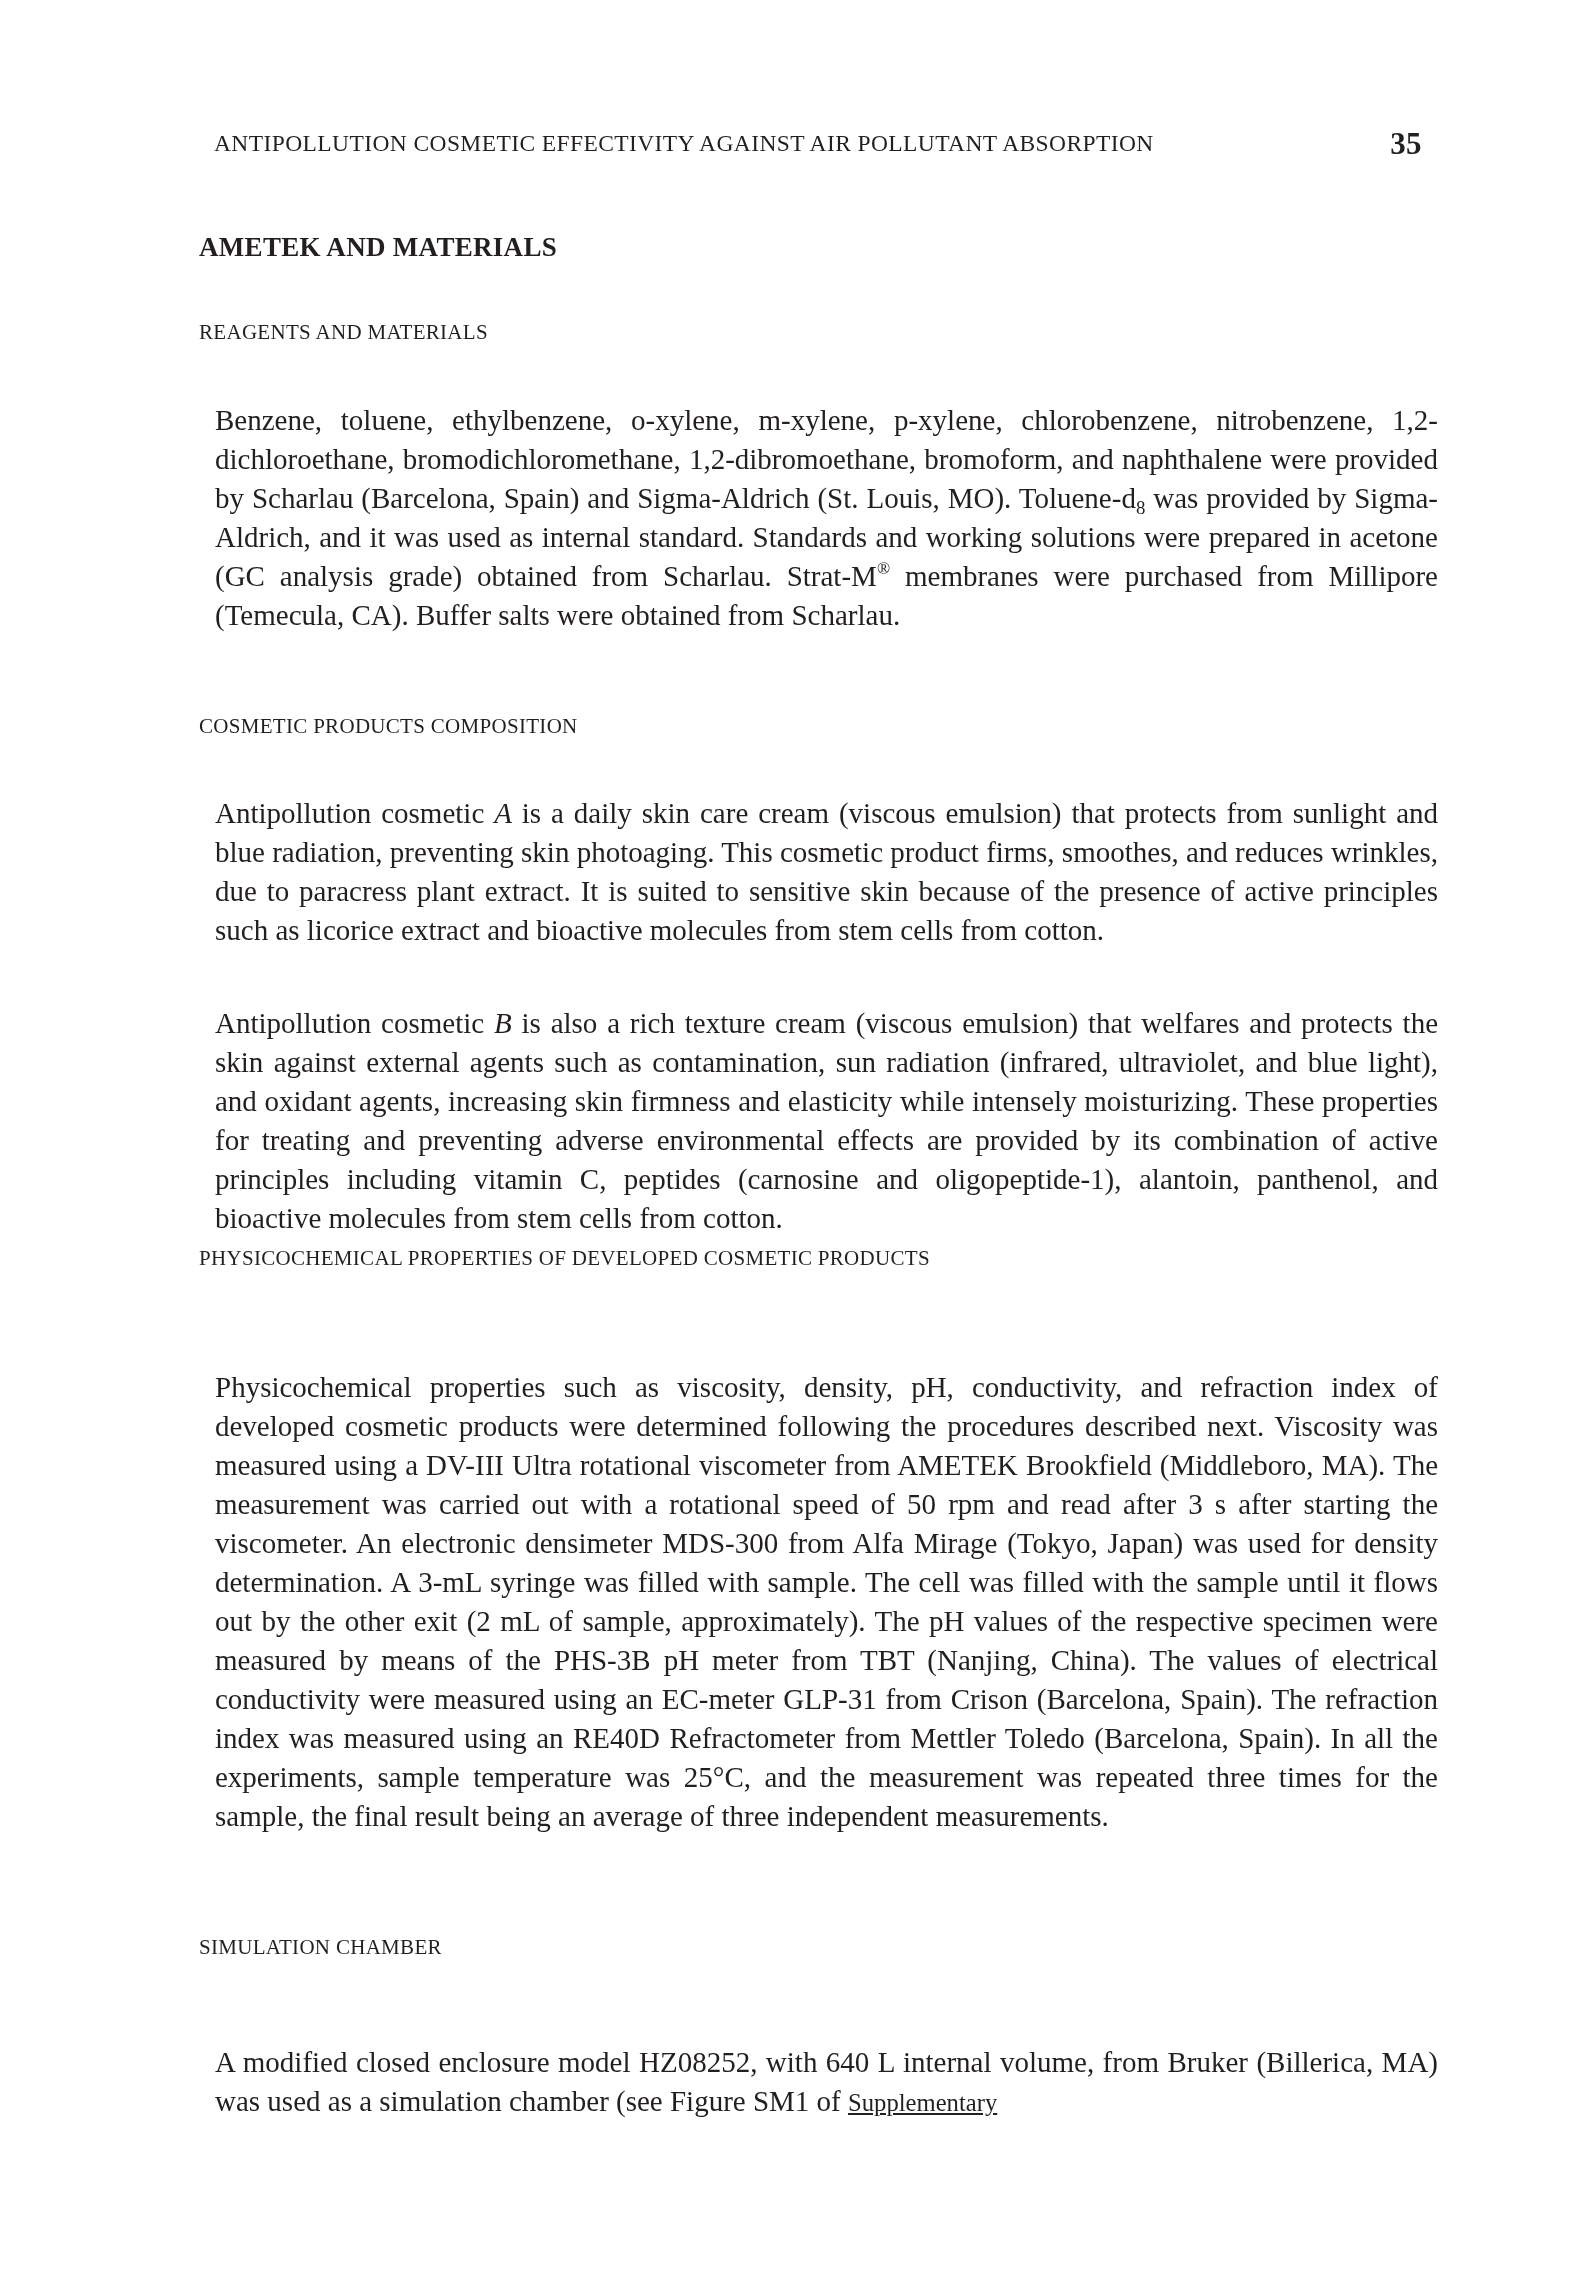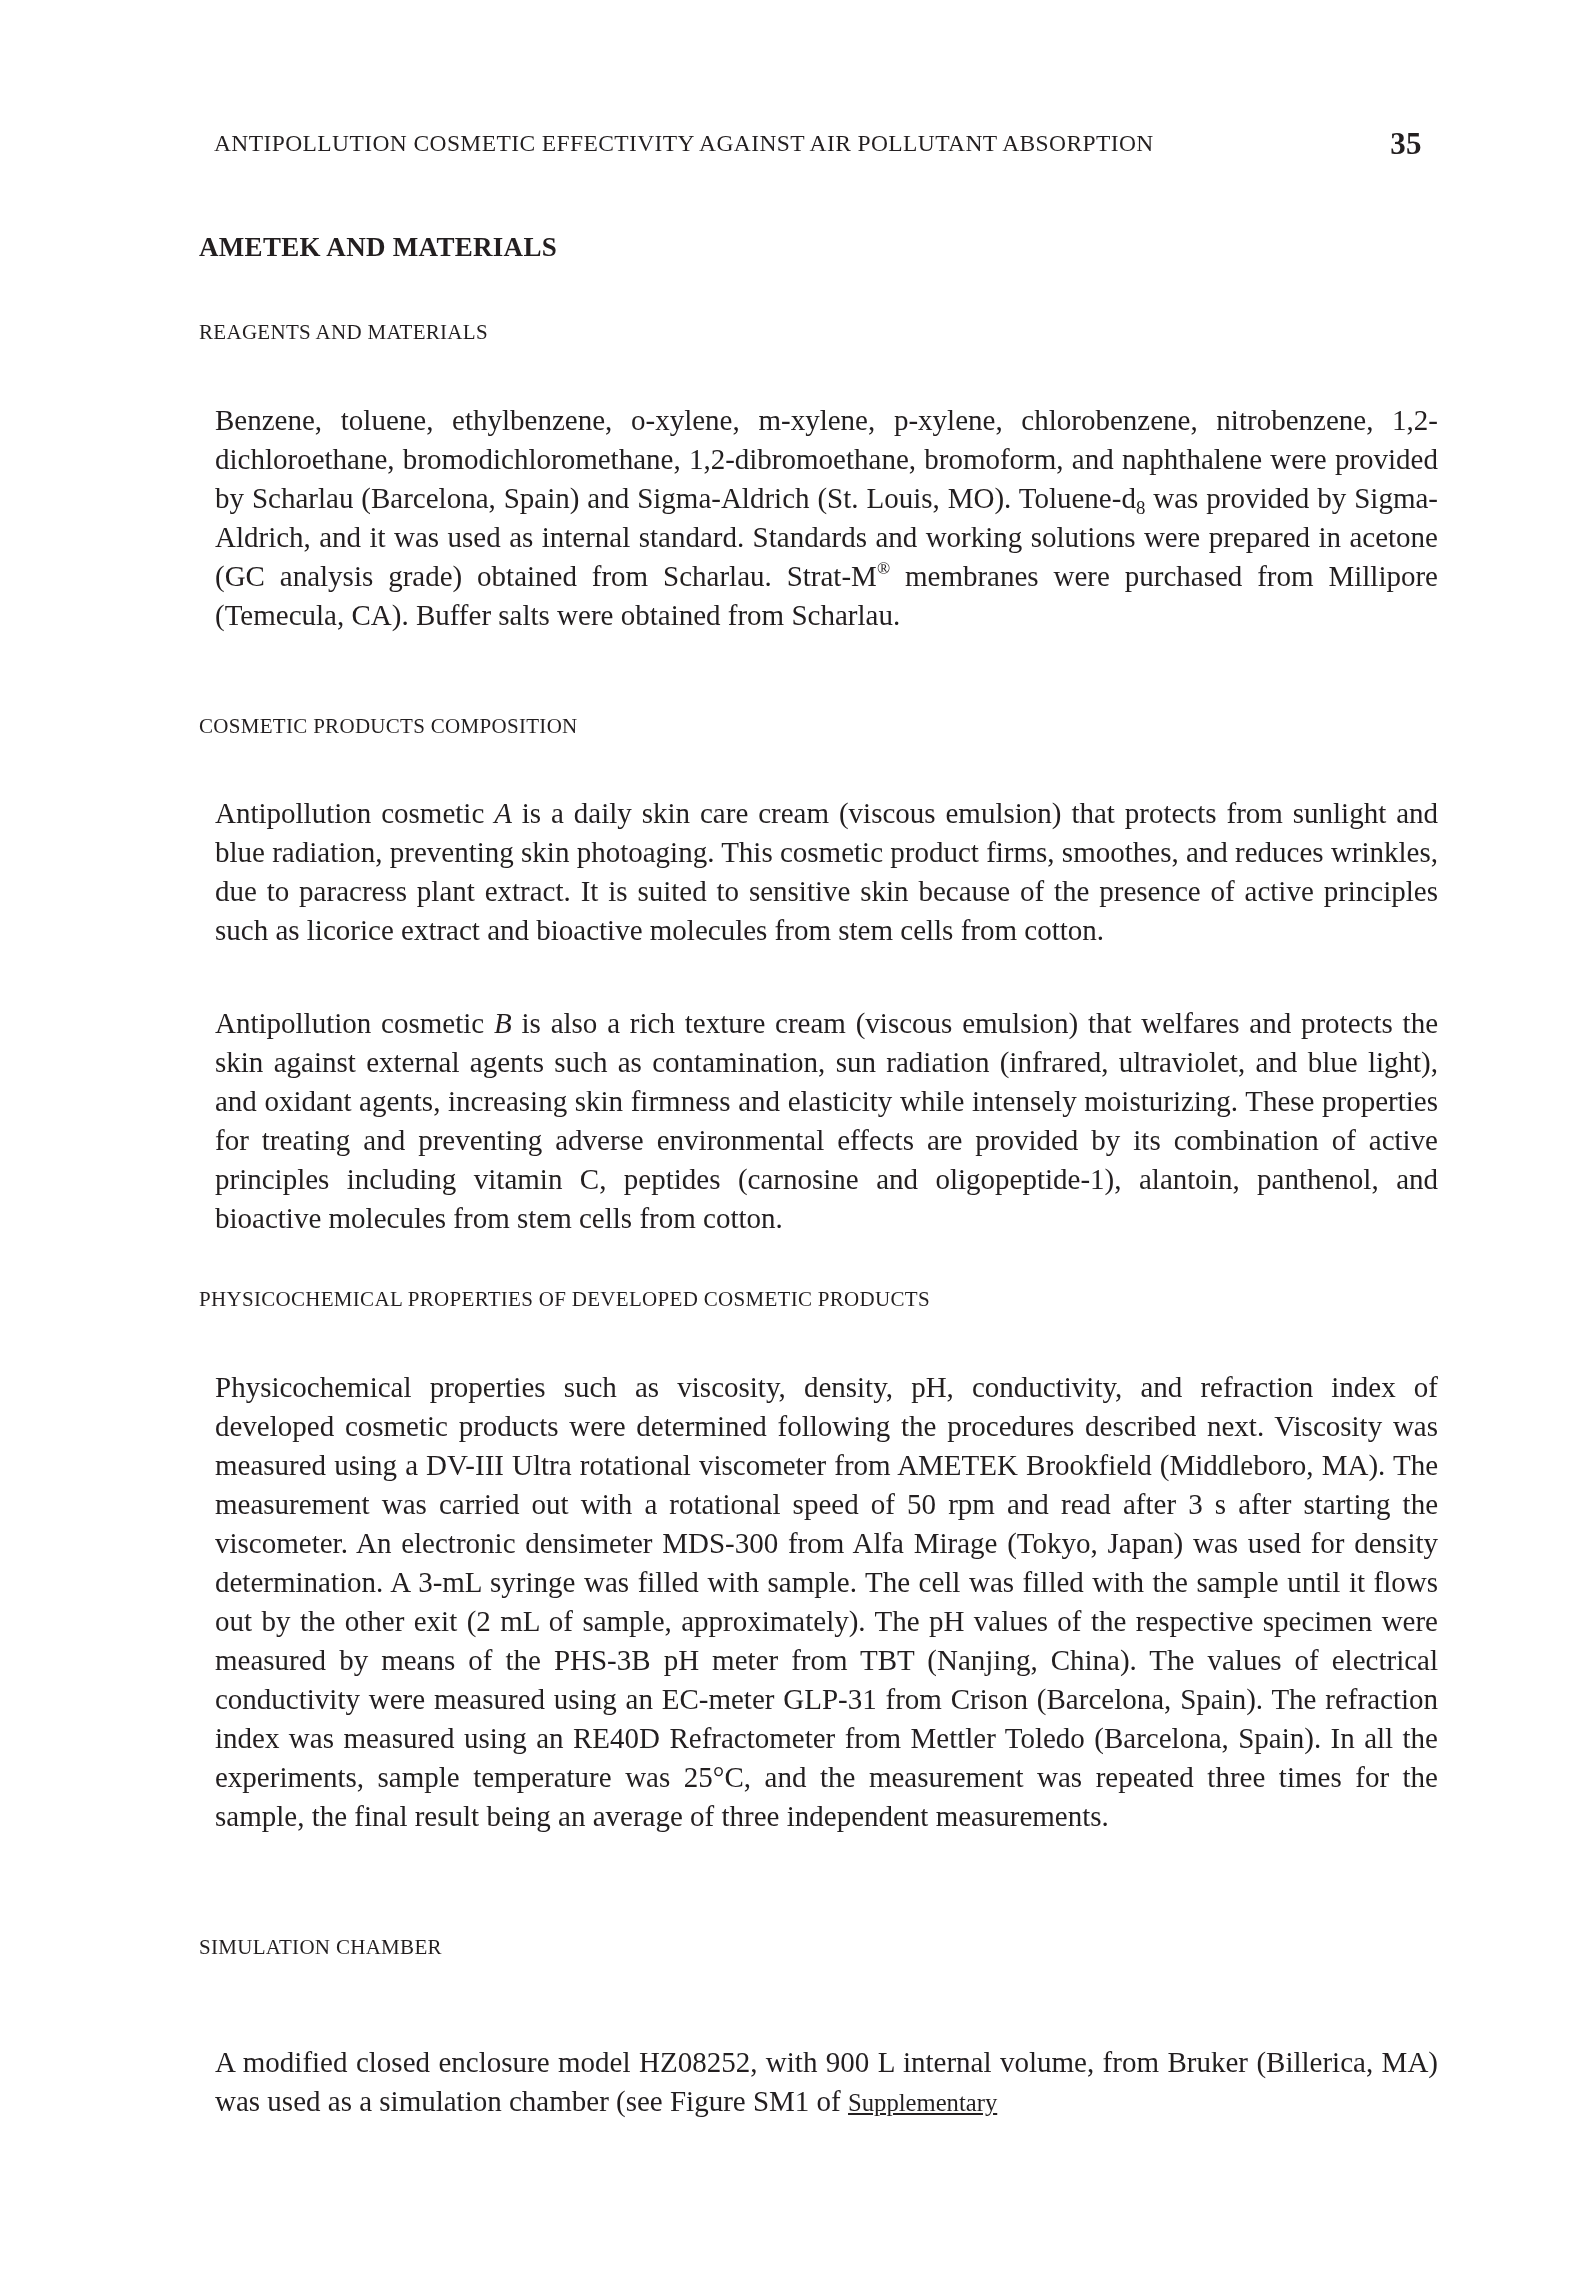--- a/index.html
+++ b/index.html
@@ -79,20 +79,20 @@
 
   <div class="section-title">AMETEK AND MATERIALS</div>
 
   <div class="subhead" style="top:320px;">REAGENTS AND MATERIALS</div>
   <p class="para" style="top:385px;"><span>Benzene, toluene, ethylbenzene, o-xylene, m-xylene, p-xylene, chlorobenzene, nitrobenzene, 1,2-dichloroethane, bromodichloromethane, 1,2-dibromoethane, bromoform, and naphthalene were provided by Scharlau (Barcelona, Spain) and Sigma-Aldrich (St. Louis, MO). Toluene-d</span><sub>8</sub><span> was provided by Sigma-Aldrich, and it was used as internal standard. Standards and working solutions were prepared in acetone (GC analysis grade) obtained from Scharlau. Strat-M</span><sup>®</sup><span> membranes were purchased from Millipore (Temecula, CA). Buffer salts were obtained from Scharlau.</span></p>
 
   <div class="subhead" style="top:714px;">COSMETIC PRODUCTS COMPOSITION</div>
   <p class="para" style="top:778px;"><span>Antipollution cosmetic </span><i>A</i><span> is a daily skin care cream (viscous emulsion) that protects from sunlight and blue radiation, preventing skin photoaging. This cosmetic product firms, smoothes, and reduces wrinkles, due to paracress plant extract. It is suited to sensitive skin because of the presence of active principles such as licorice extract and bioactive molecules from stem cells from cotton.</span></p>
   <p class="para" style="top:988px;"><span>Antipollution cosmetic </span><i>B</i><span> is also a rich texture cream (viscous emulsion) that welfares and protects the skin against external agents such as contamination, sun radiation (infrared, ultraviolet, and blue light), and oxidant agents, increasing skin firmness and elasticity while intensely moisturizing. These properties for treating and preventing adverse environmental effects are provided by its combination of active principles including vitamin C, peptides (carnosine and oligopeptide-1), alantoin, panthenol, and bioactive molecules from stem cells from cotton.</span></p>
 
-  <div class="subhead" style="top:1287px;">PHYSICOCHEMICAL PROPERTIES OF DEVELOPED COSMETIC PRODUCTS</div>
+  <div class="subhead" style="top:1246px;">PHYSICOCHEMICAL PROPERTIES OF DEVELOPED COSMETIC PRODUCTS</div>
   <p class="para" style="top:1352px;">Physicochemical properties such as viscosity, density, pH, conductivity, and refraction index of developed cosmetic products were determined following the procedures described next. Viscosity was measured using a DV-III Ultra rotational viscometer from AMETEK Brookfield (Middleboro, MA). The measurement was carried out with a rotational speed of 50 rpm and read after 3 s after starting the viscometer. An electronic densimeter MDS-300 from Alfa Mirage (Tokyo, Japan) was used for density determination. A 3-mL syringe was filled with sample. The cell was filled with the sample until it flows out by the other exit (2 mL of sample, approximately). The pH values of the respective specimen were measured by means of the PHS-3B pH meter from TBT (Nanjing, China). The values of electrical conductivity were measured using an EC-meter GLP-31 from Crison (Barcelona, Spain). The refraction index was measured using an RE40D Refractometer from Mettler Toledo (Barcelona, Spain). In all the experiments, sample temperature was 25°C, and the measurement was repeated three times for the sample, the final result being an average of three independent measurements.</p>
 
   <div class="subhead" style="top:1935px;">SIMULATION CHAMBER</div>
-  <p class="para" style="top:2027px;"><span>A modified closed enclosure model HZ08252, with 900 L internal volume, from Bruker (Billerica, MA) was used as a simulation chamber (see Figure SM1 of </span><span class="small">Supplementary</span></p>
+  <p class="para" style="top:2027px;"><span>A modified closed enclosure model HZ08252, with 640 L internal volume, from Bruker (Billerica, MA) was used as a simulation chamber (see Figure SM1 of </span><span class="small">Supplementary</span></p>
 
 </div>
 
 
 </body></html>

